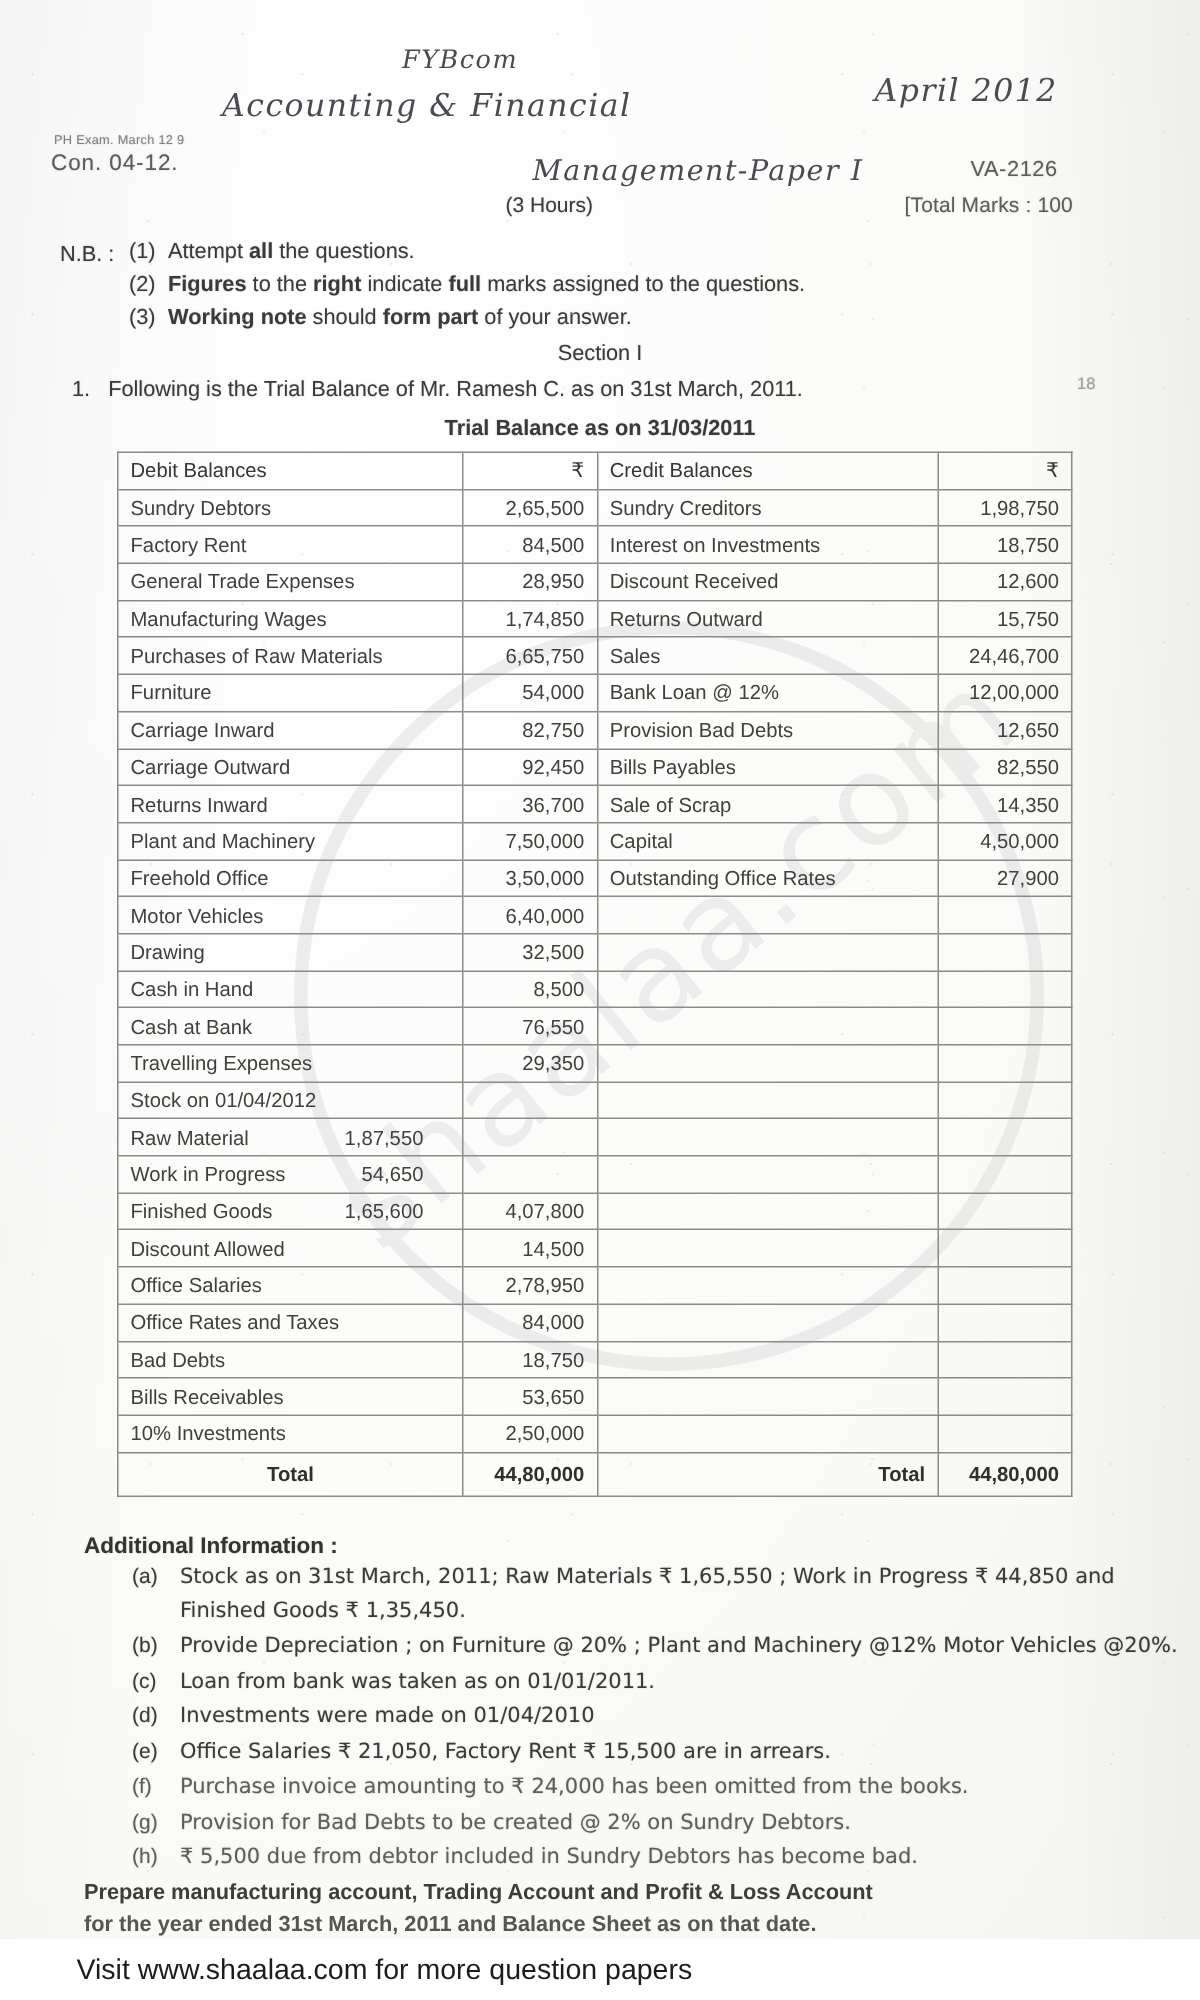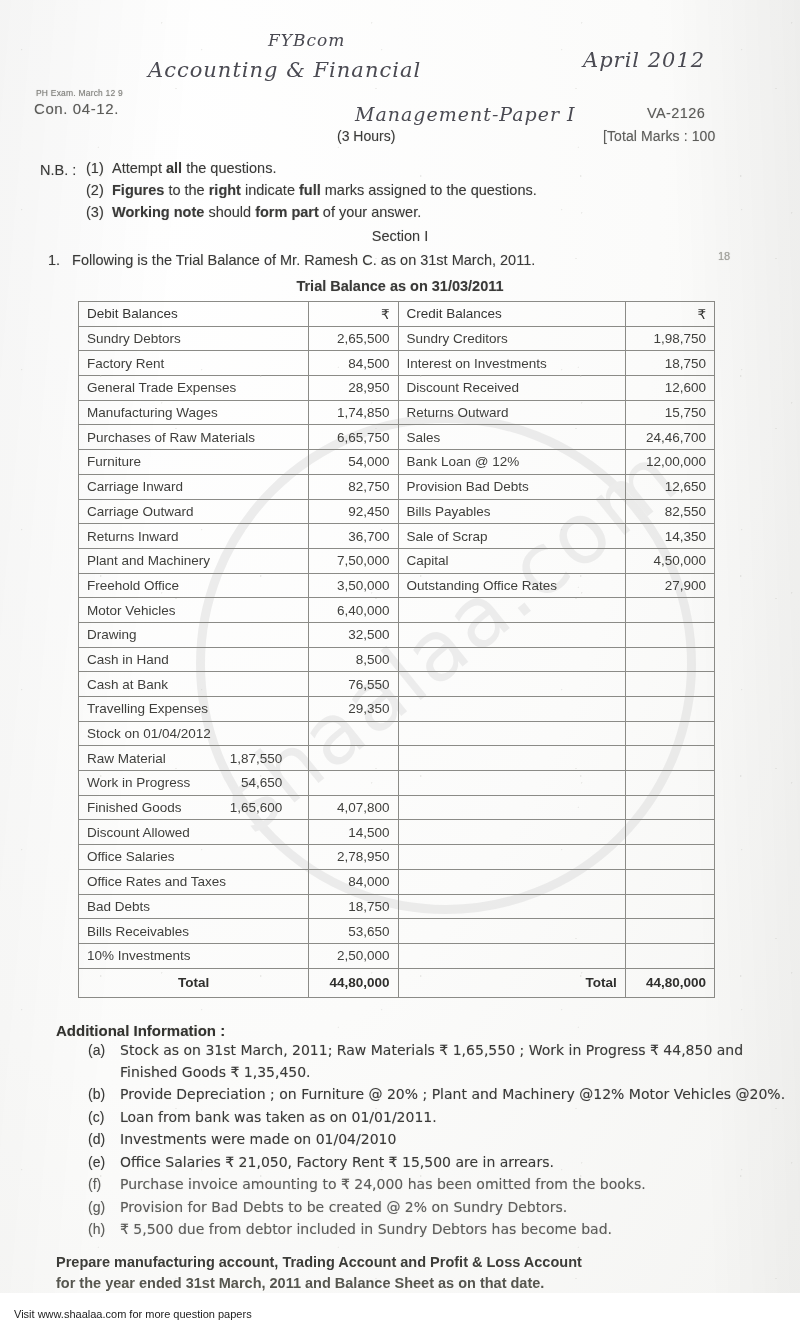--- a/index.html
+++ b/index.html
@@ -159,22 +159,23 @@
   
   #footer{
     position:absolute; left:0; bottom:0;
     width:800px; height:40px;
     background:#ffffff;
     border-top:1px solid #ffffff;
     display:flex; align-items:center;
   }
   #footer .ftext{
     padding-left:14px;
-    font-size:11px;
+    font-size:19px;
     color:#1c1c1c;
+    margin-left:37px;
   }
 
   
   #speckle{
     position:absolute; inset:0; pointer-events:none; opacity:.35;
     background-image:
       radial-gradient(circle at 12% 31%, #c9c9c4 0.6px, transparent 1px),
       radial-gradient(circle at 77% 12%, #cfcfc9 0.6px, transparent 1px),
       radial-gradient(circle at 41% 67%, #cfcfc9 0.6px, transparent 1px),
       radial-gradient(circle at 63% 88%, #c9c9c4 0.6px, transparent 1px),

